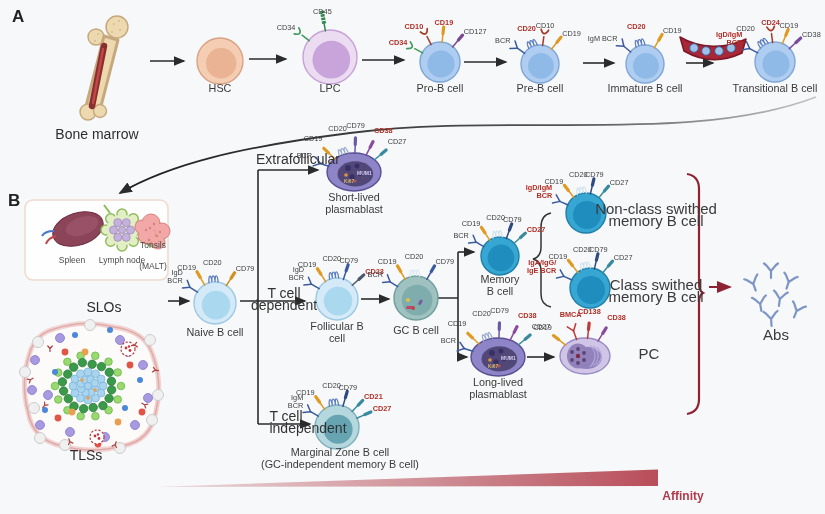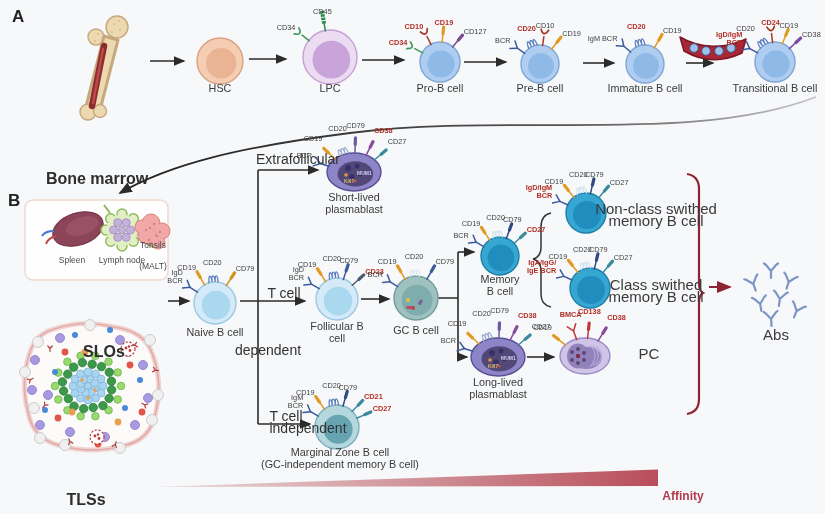--- a/index.html
+++ b/index.html
@@ -3,21 +3,21 @@
 <meta charset="utf-8">
 <style>
   html,body{margin:0;padding:0;background:#e9eaee;}
   #stage{position:relative;width:825px;height:514px;background:#f7f8fa;overflow:hidden;
          font-family:"Liberation Sans",sans-serif;}
   #art{position:absolute;left:0;top:0;}
   svg text{font-family:"Liberation Sans",sans-serif;}
   .lbl{position:absolute;white-space:nowrap;color:#3a3a3a;line-height:1.05;}
   .ctr{transform:translateX(-50%);text-align:center;}
   .panel{font-size:17px;font-weight:bold;color:#222;}
-  .section{font-size:16px;font-weight:bold;color:#2d2d2d;margin-top:44px;}
+  .section{font-size:14px;font-weight:normal;color:#2d2d2d;}
   .tiny{font-size:8.5px;color:#4a4a4a;}
   .path{font-size:14px;color:#333;}
   .cellname{font-size:15px;color:#3a3a3a;}
   .affinity{font-size:12px;font-weight:bold;color:#b03a4c;}
 </style>
 </head>
 <body>
 
 <div id="stage">
   <svg id="art" width="825" height="514" viewBox="0 0 825 514">
@@ -742,21 +742,21 @@
       <div class="lbl panel" style="left: 8px; top: 192px;">B</div>
       <div class="lbl section ctr" style="left: 97px; top: 127px;">Bone marrow</div>
       <div class="lbl tiny ctr" style="left: 72px; top: 256px;">Spleen</div>
       <div class="lbl tiny ctr" style="left: 122px; top: 256px;">Lymph node</div>
       <div class="lbl tiny ctr" style="left: 153px; top: 241px;">Tonsils</div>
       <div class="lbl tiny ctr" style="left: 153px; top: 262px;">(MALT)</div>
       <div class="lbl section ctr" style="left: 104px; top: 300px;">SLOs</div>
       <div class="lbl section ctr" style="left: 86px; top: 448px;">TLSs</div>
       <div class="lbl path" style="left: 256px; top: 152px;">Extrafollicular</div>
       <div class="lbl path ctr" style="left: 284px; top: 286px;">T cell</div>
-      <div class="lbl path ctr" style="left: 268px; top: 298px; margin-top: 45px;">dependent</div>
+      <div class="lbl path ctr" style="left: 284px; top: 298px;">dependent</div>
       <div class="lbl path ctr" style="left: 286px; top: 409px;">T cell</div>
       <div class="lbl path ctr" style="left: 286px; top: 421px; padding-left: 44px;">independent</div>
       <div class="lbl cellname ctr" style="left: 656px; top: 201px;">Non-class swithed</div>
       <div class="lbl cellname ctr" style="left: 656px; top: 213px;">memory B cell</div>
       <div class="lbl cellname ctr" style="left: 656px; top: 277px;">Class swithed</div>
       <div class="lbl cellname ctr" style="left: 656px; top: 289px;">memory B cell</div>
       <div class="lbl cellname ctr" style="left: 649px; top: 346px;">PC</div>
       <div class="lbl cellname ctr" style="left: 776px; top: 327px;">Abs</div>
       <div class="lbl affinity ctr" style="left: 683px; top: 490px;">Affinity</div>
     </div>

